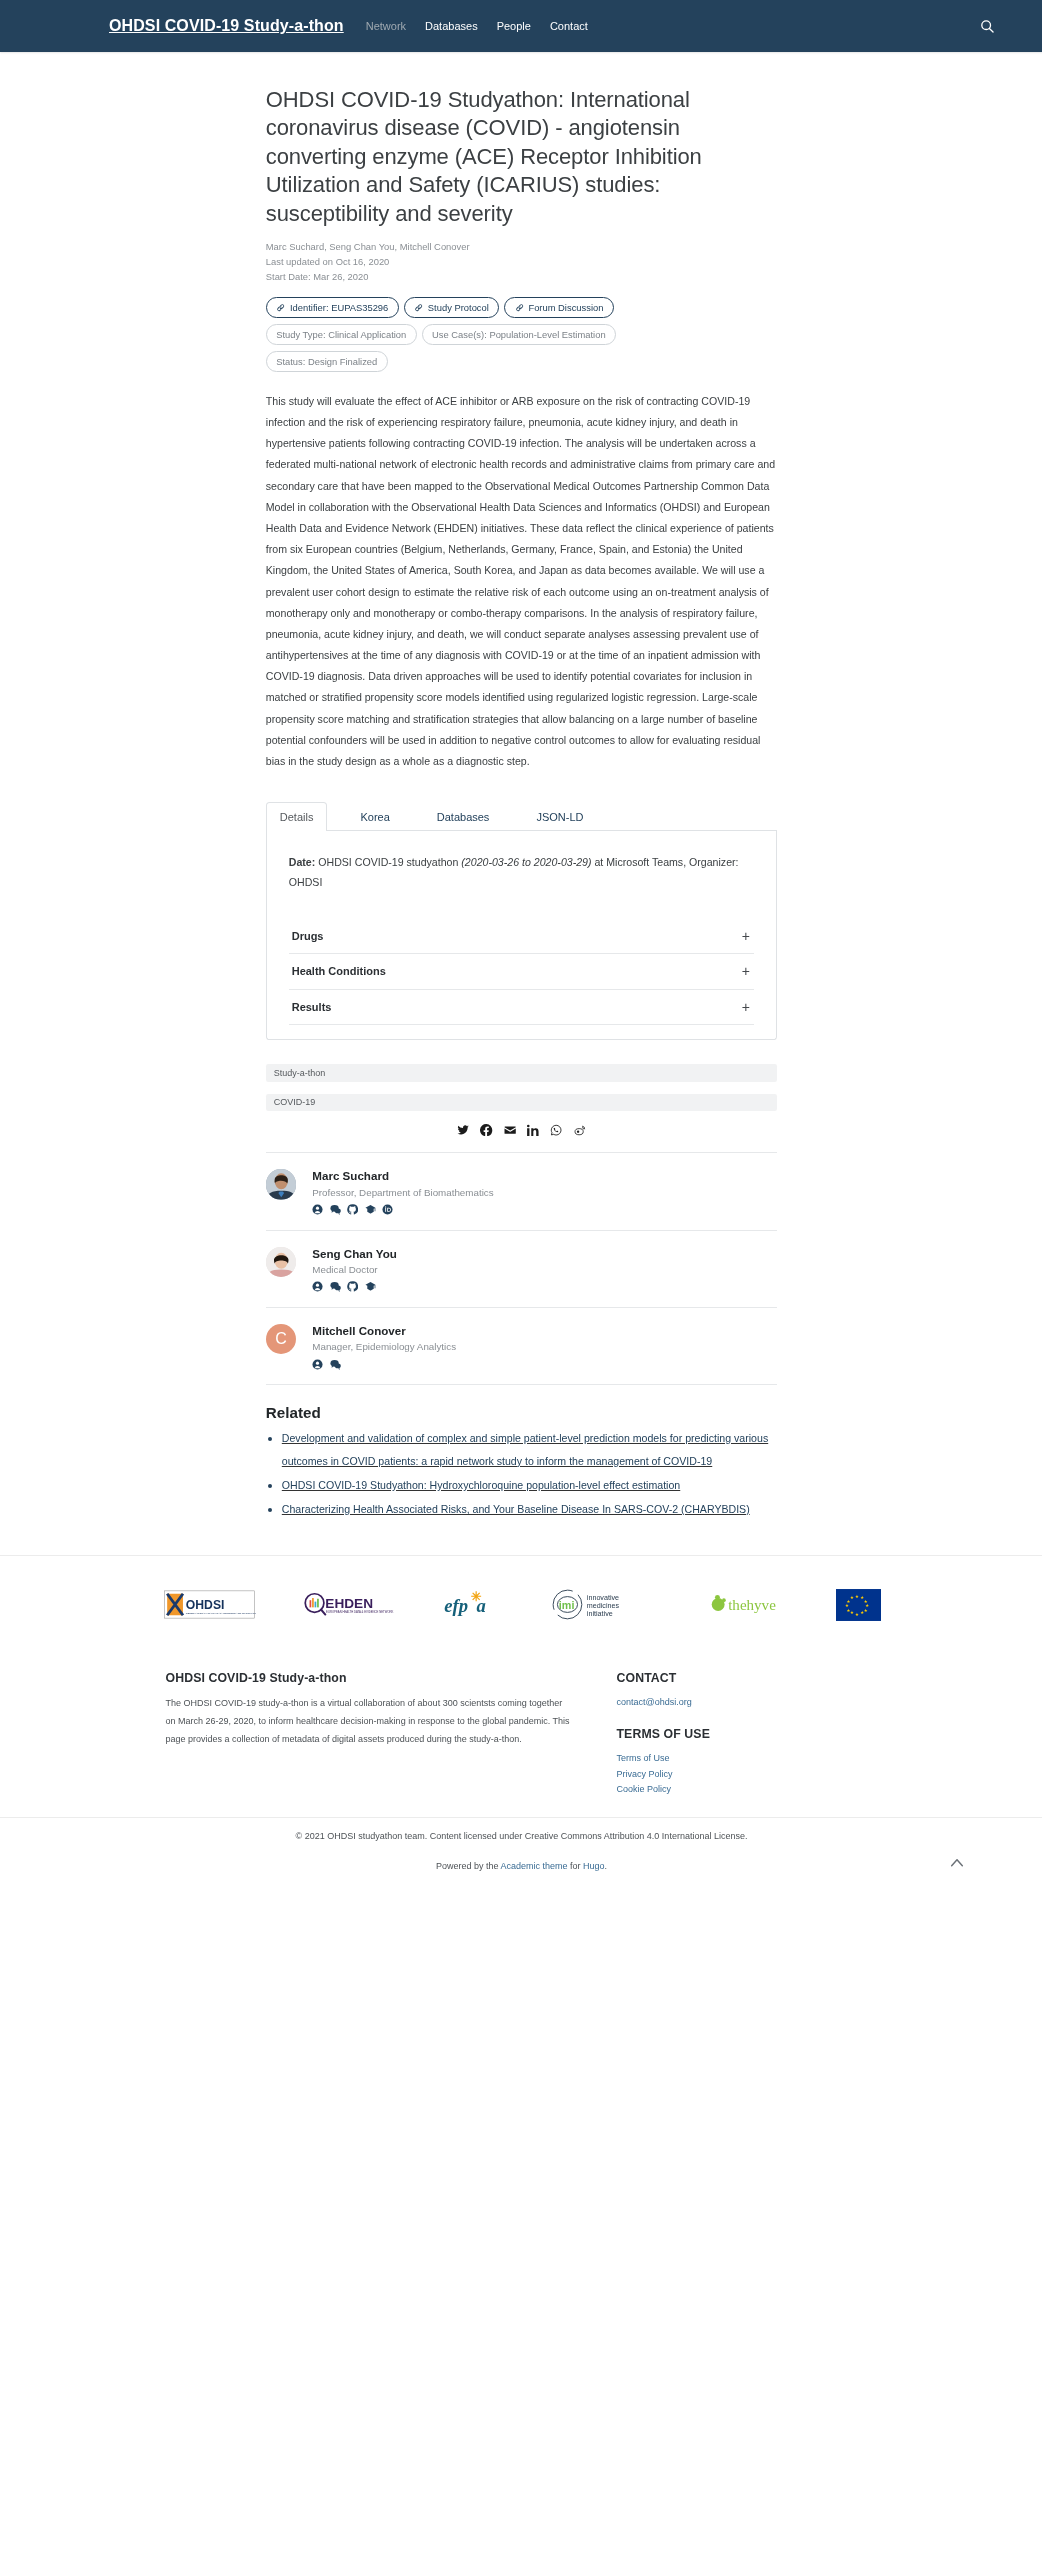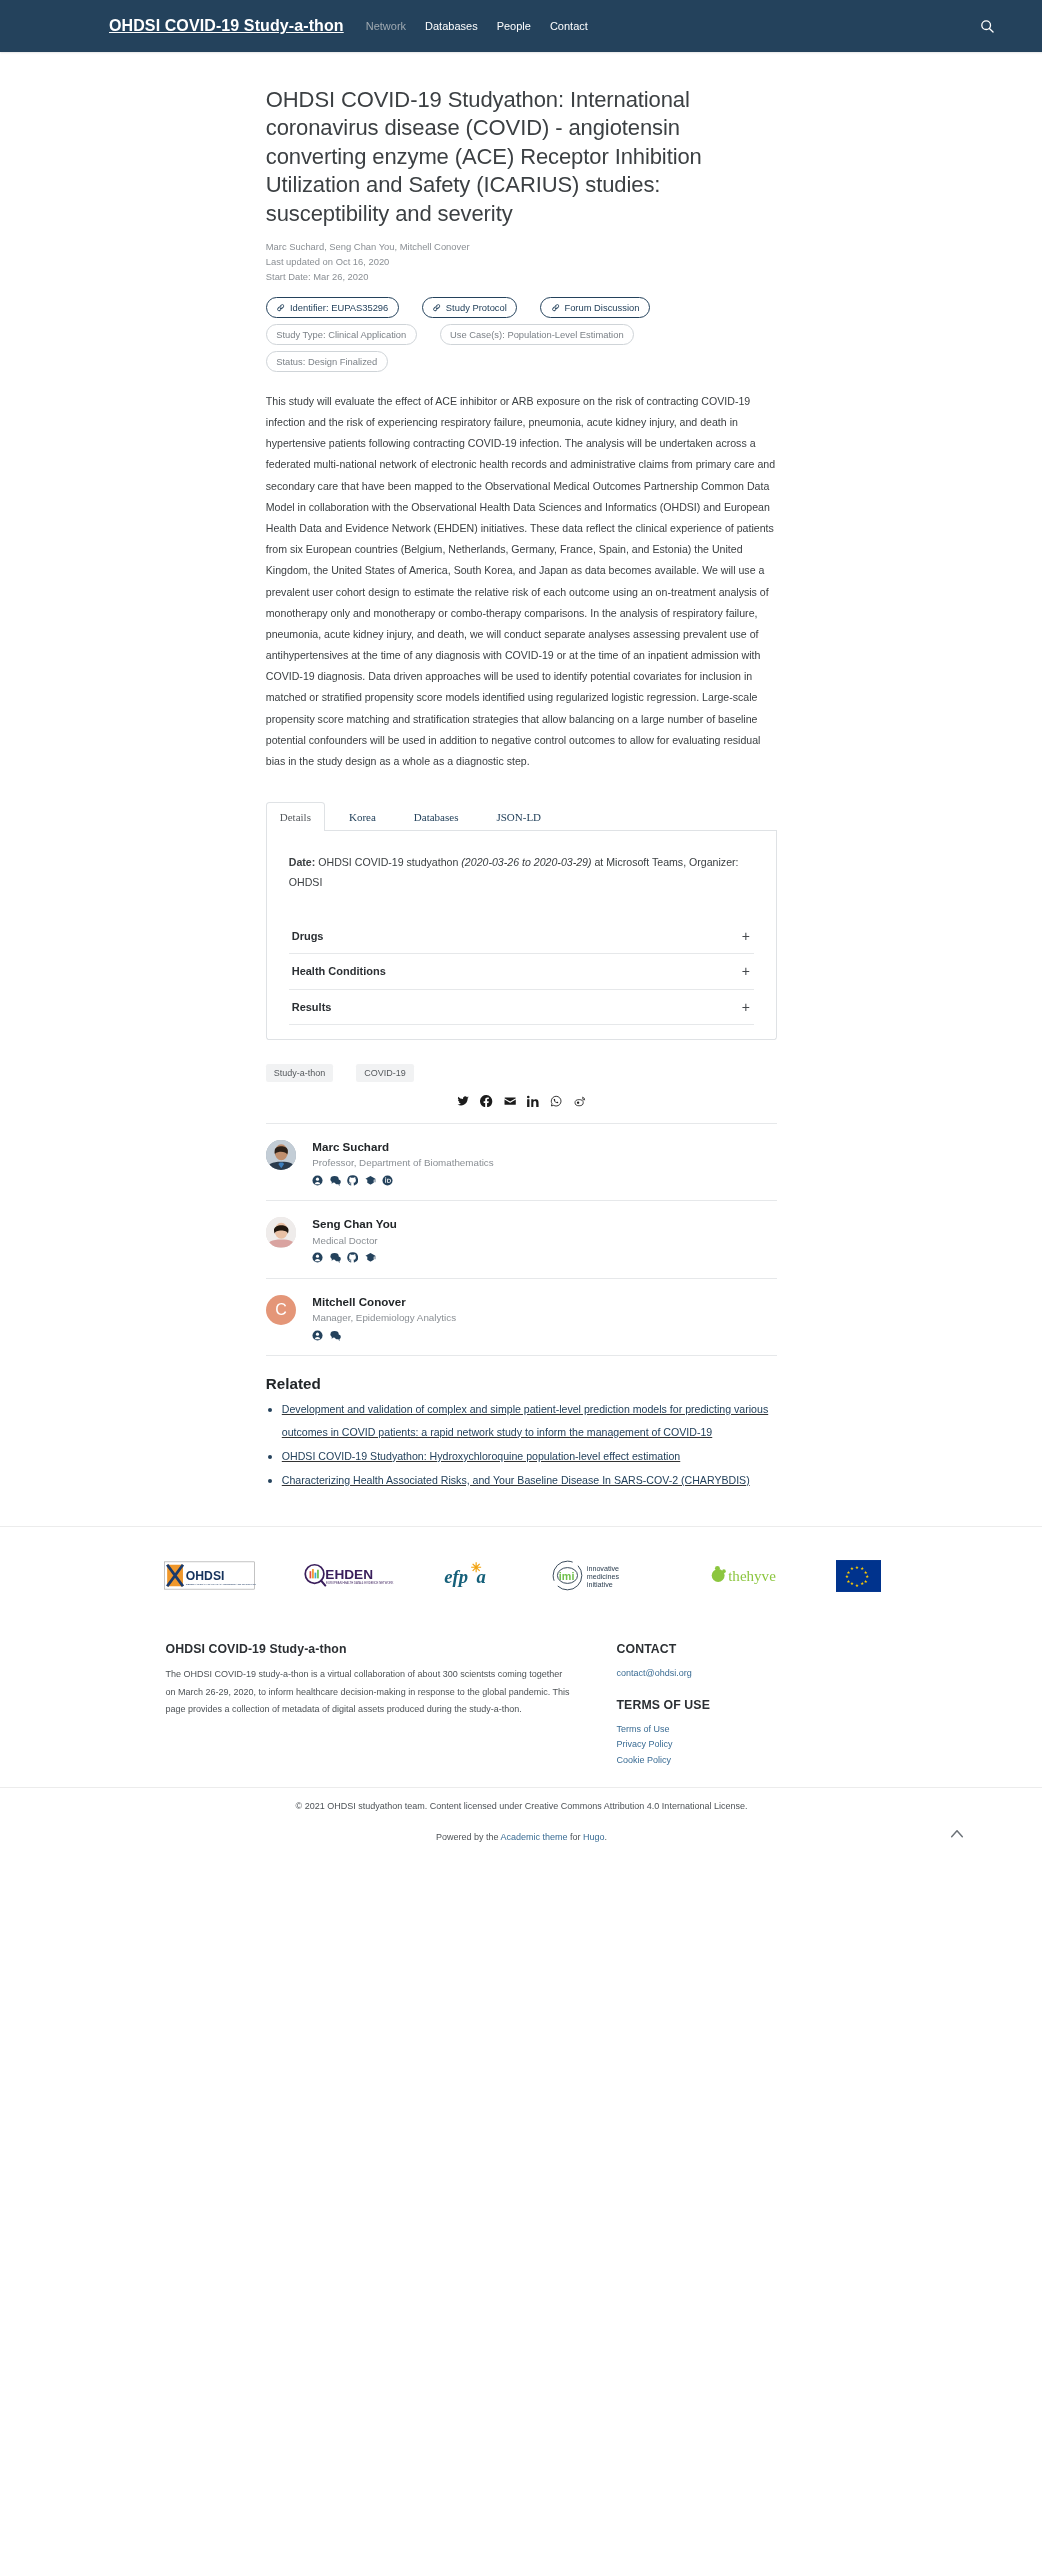--- a/index.html
+++ b/index.html
@@ -66,21 +66,21 @@
   .meta {
     font-size:9.4px;
     line-height:1.62;
     color:#8a8f94;
     margin-bottom:13px;
   }
   .meta div { white-space:nowrap; }
 
   
   .badges { margin-bottom:19px; }
-  .badge-row { display:flex; flex-wrap:wrap; gap:23px; margin-bottom:6.5px; }
+  .badge-row { display:flex; flex-wrap:wrap; gap:5px; margin-bottom:6.5px; }
   .badge {
     display:inline-flex;
     align-items:center;
     gap:4.4px;
     border:0.7px solid #cfd4d8;
     border-radius:11.6px;
     padding:3.6px 9.4px;
     font-size:9.4px;
     line-height:1.2;
     background:#fff;
@@ -101,22 +101,21 @@
     text-align:left;
     margin-bottom:29px;
   }
 
   
   .tab-wrap { margin-bottom:19px; }
   .tabs {
     display:flex;
     align-items:flex-end;
     border-bottom:0.7px solid #dfe2e5;
-    gap:10px;
-    font-family:Liberation Serif, serif;
+    gap:19px;
   }
   .tab {
     padding:8px 13px;
     font-size:11px;
     color:#24425c;
     cursor:pointer;
     border:0.7px solid transparent;
     border-bottom:none;
     border-radius:3.6px 3.6px 0 0;
     position:relative;
@@ -150,21 +149,21 @@
     padding:10.2px 2.9px 10.2px 2.9px;
     display:flex;
     align-items:center;
     justify-content:space-between;
     cursor:pointer;
   }
   .acc-title { font-size:11px; font-weight:700; color:#2b2f33; }
   .acc-plus { font-size:14px; color:#44484c; line-height:1; padding-right:1.5px; }
 
   
-  .tags { display:flex; gap:23px; margin:24px 0 13px 0; }
+  .tags { display:flex; gap:12px; margin:24px 0 13px 0;flex-direction:column; }
   .tag {
     background:#f1f2f3;
     color:#55595d;
     font-size:9px;
     padding:3.6px 8px;
     border-radius:2.2px;
     cursor:pointer;
     text-decoration:none;
     white-space:nowrap;
   }

